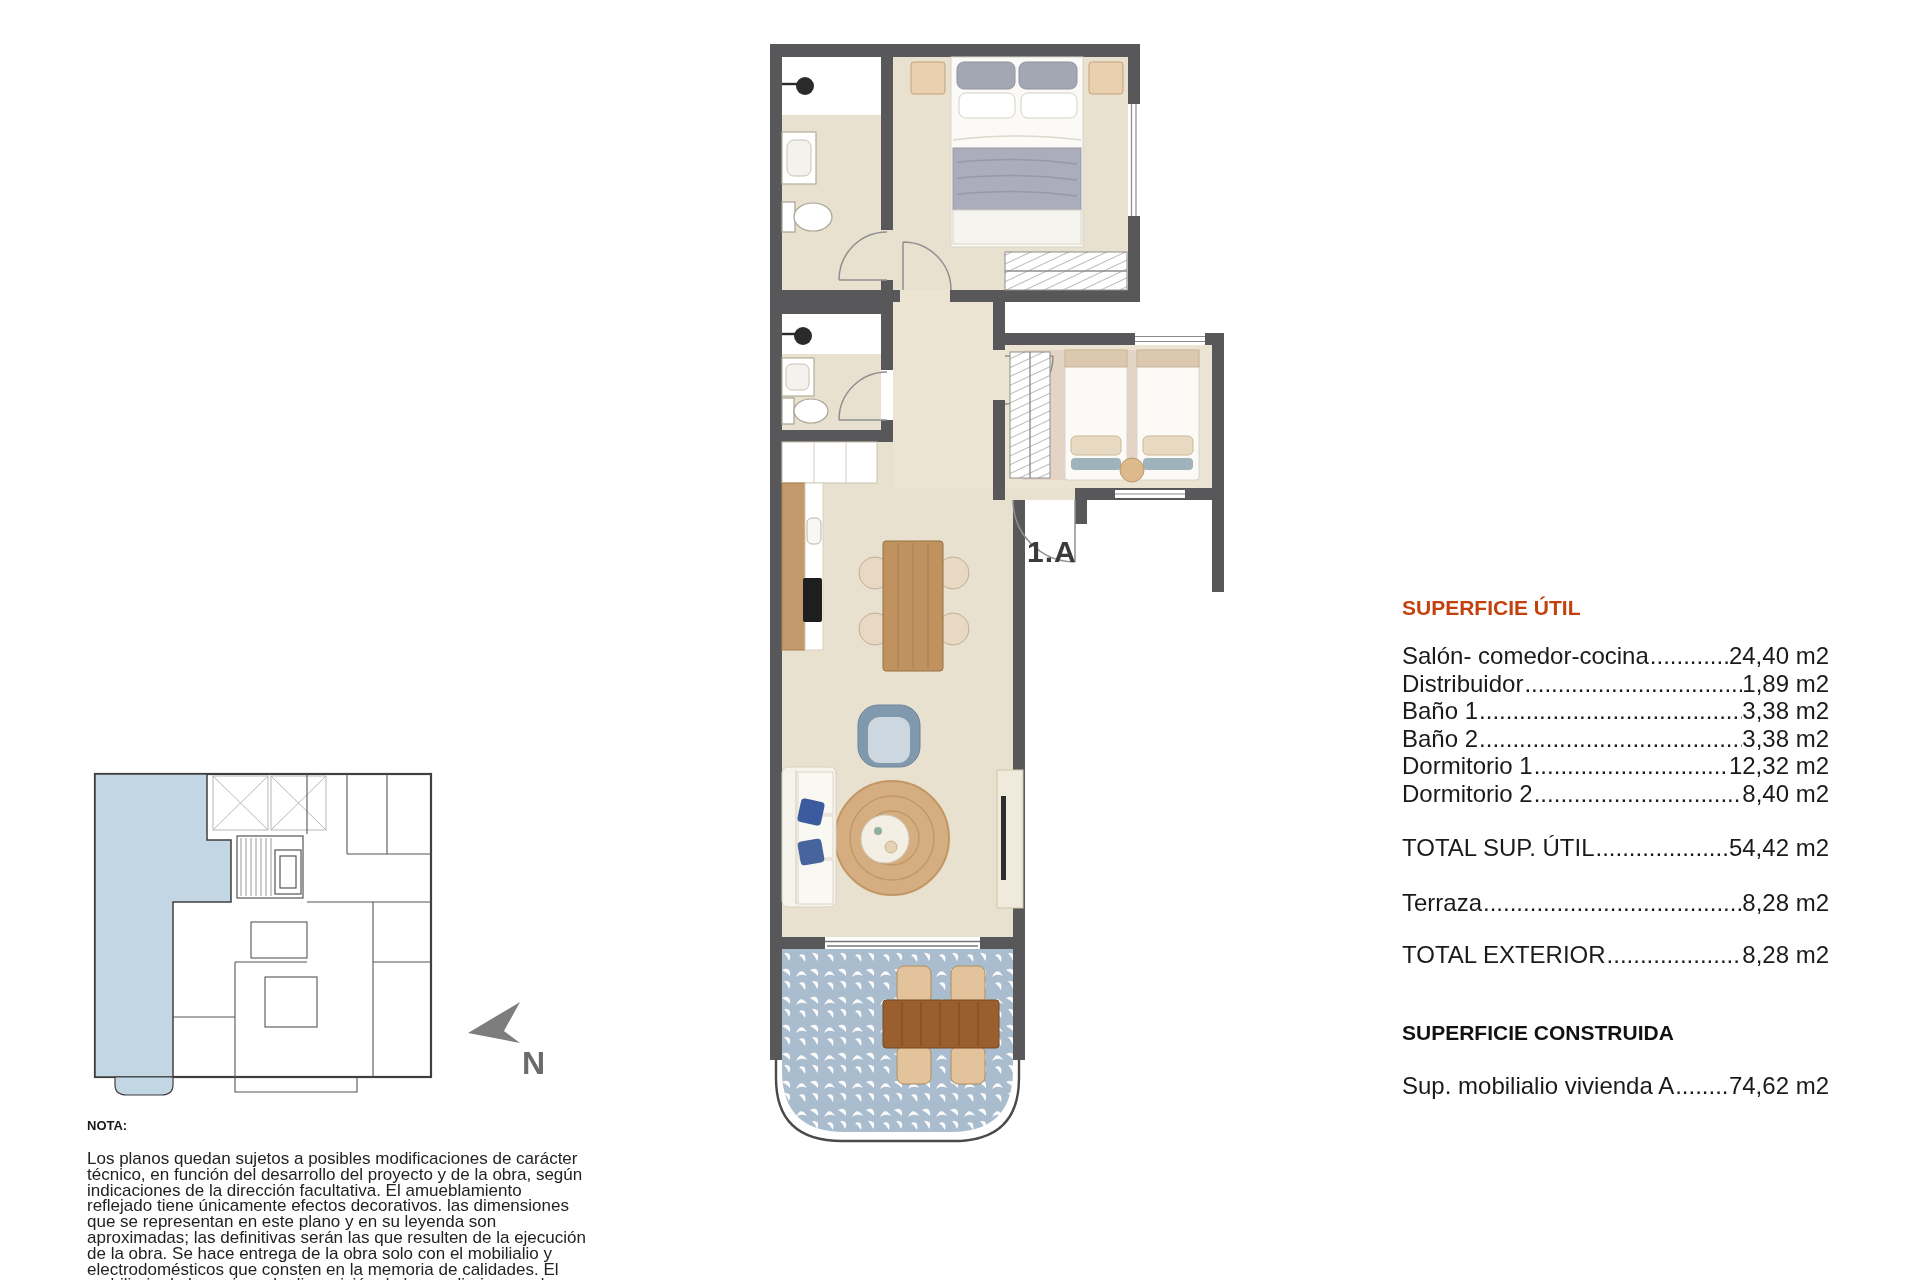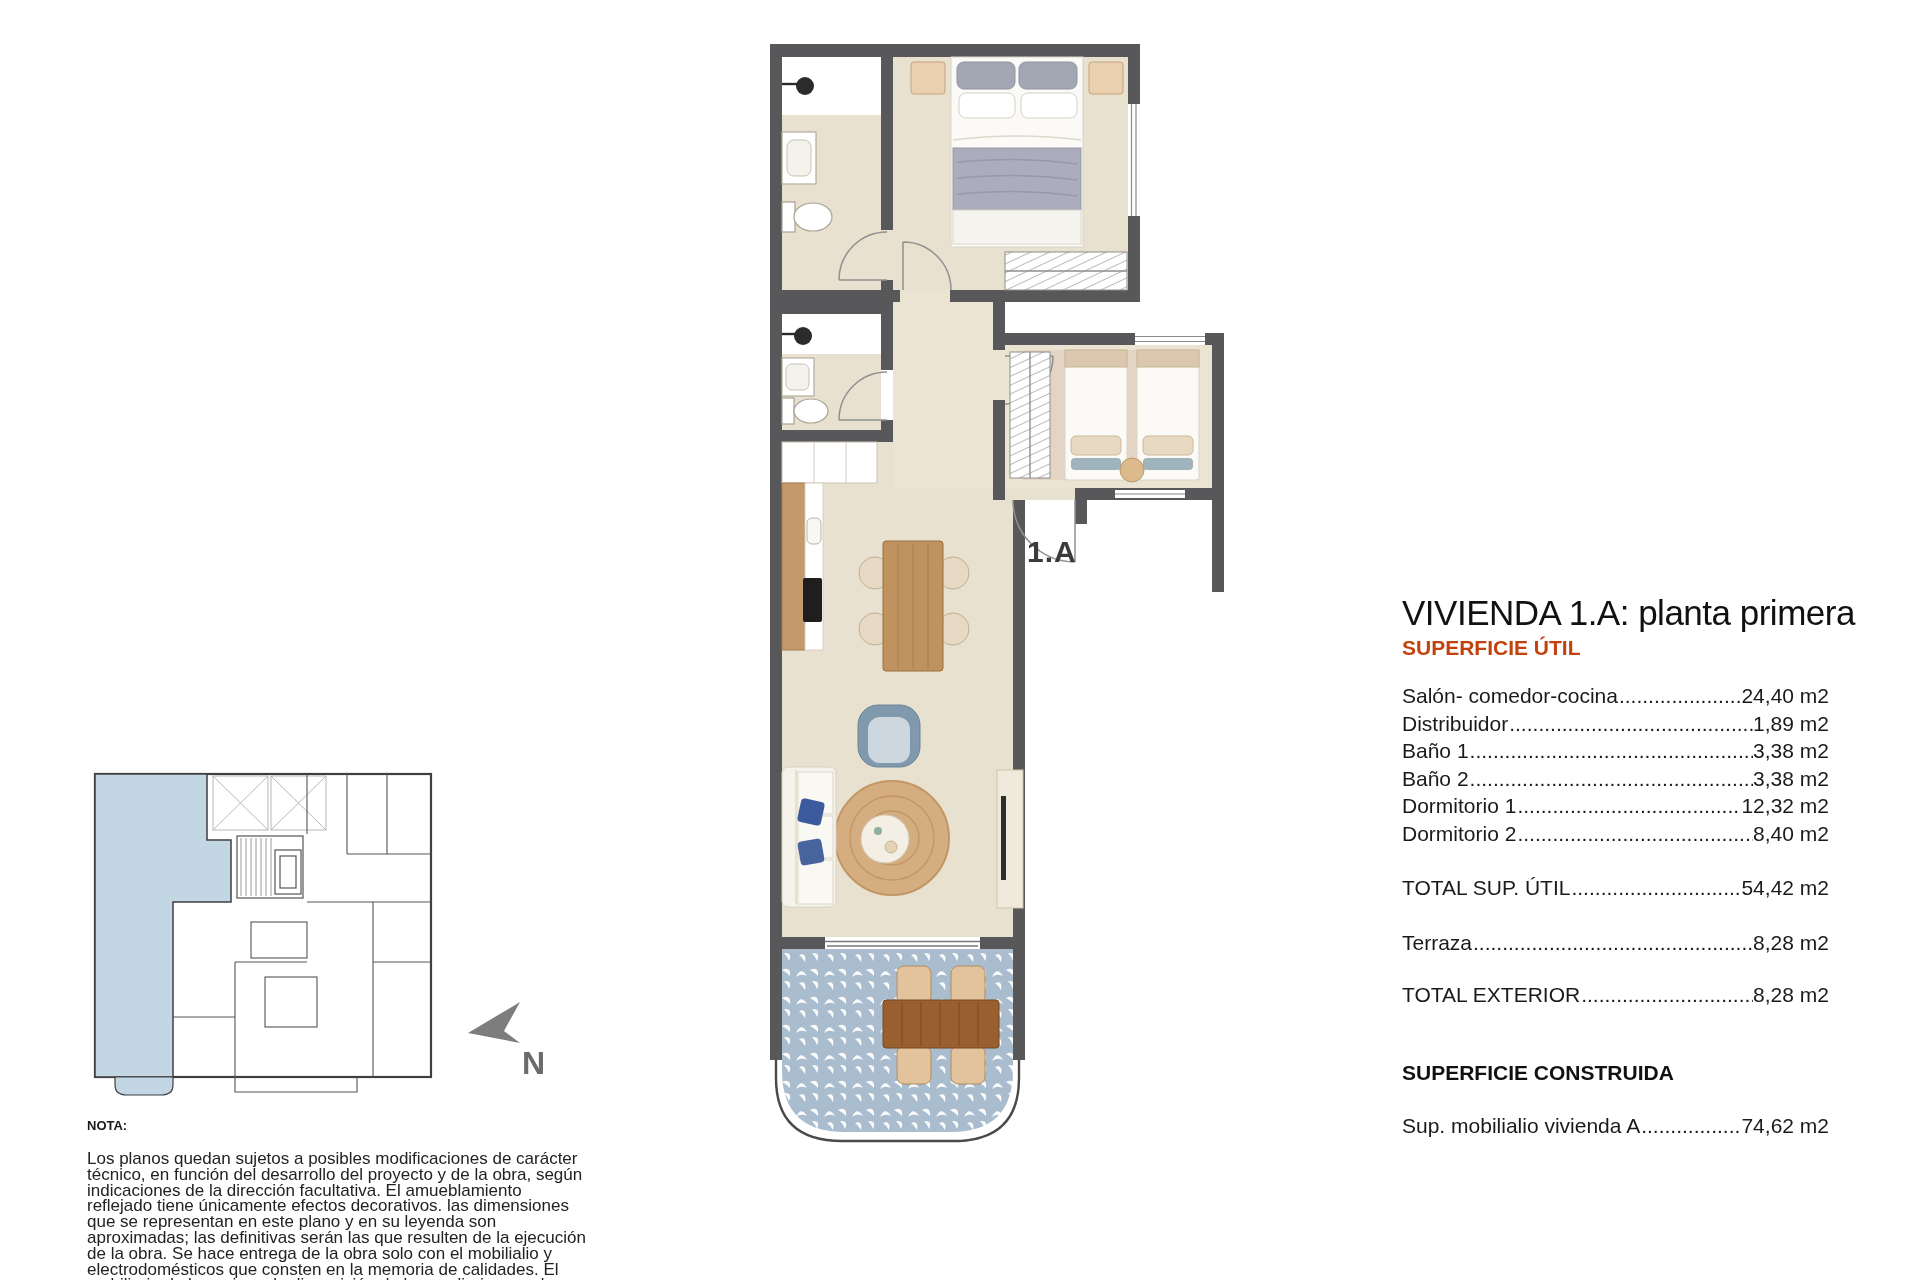--- a/index.html
+++ b/index.html
@@ -3,21 +3,21 @@
 <meta charset="utf-8">
 <style>
   html,body{margin:0;padding:0;width:1920px;height:1280px;background:#ffffff;overflow:hidden;
     font-family:"Liberation Sans",sans-serif;color:#1a1a1a;}
   .abs{position:absolute;}
   
   #details{left:1402px;top:593px;width:478px;}
   .doc-title{font-size:35px;font-weight:400;letter-spacing:-0.5px;white-space:nowrap;color:#111;}
   .sec-head{font-size:21px;font-weight:700;margin-top:3px;color:#c2410c;}
   .rows{width:427px;margin-top:22px;}
-  .lrow{display:flex;align-items:baseline;font-size:21px;line-height:27.5px;white-space:nowrap;}
+  .lrow{display:flex;align-items:baseline;font-size:24px;line-height:27.5px;white-space:nowrap;}
   .lrow .lab{flex:none;}
   .lrow .dots{flex:1 1 auto;overflow:hidden;white-space:nowrap;padding:0 1px;}
   .lrow .val{flex:none;}
   .gap27{margin-top:27px;}
   .gap25{margin-top:25px;}
   .sec-head2{font-size:21px;font-weight:700;margin-top:52px;color:#111;}
   
   #note{left:87px;top:1118px;width:502px;}
   #note .nh{font-size:13px;font-weight:700;margin-bottom:18px;}
   #note .nb{font-size:17px;line-height:15.8px;text-align:left;color:#222;}
@@ -299,21 +299,20 @@
     <path d="M150,315 V330 H272 V315"></path>
   </g>
 </svg>
 
 <svg class="abs" style="left:468px;top:998px;" width="100" height="85" viewBox="0 0 100 85">
   <polygon points="0,35 52,4 36,33 52,45" fill="#7d7d7d"></polygon>
   <text x="54" y="76" font-size="32" font-weight="700" fill="#6b6b6b">N</text>
 </svg>
 
 <div id="details" class="abs">
-  <div class="doc-title">VIVIENDA 1.A: planta primera</div>
   <div class="sec-head">SUPERFICIE ÚTIL</div>
 
   <div class="rows">
     <div class="lrow">
       <span class="lab">Salón- comedor-cocina</span>
       <span class="dots">............................................................................................................................................</span>
       <span class="val">24,40 m2</span>
     </div>
     <div class="lrow">
       <span class="lab">Distribuidor</span>

